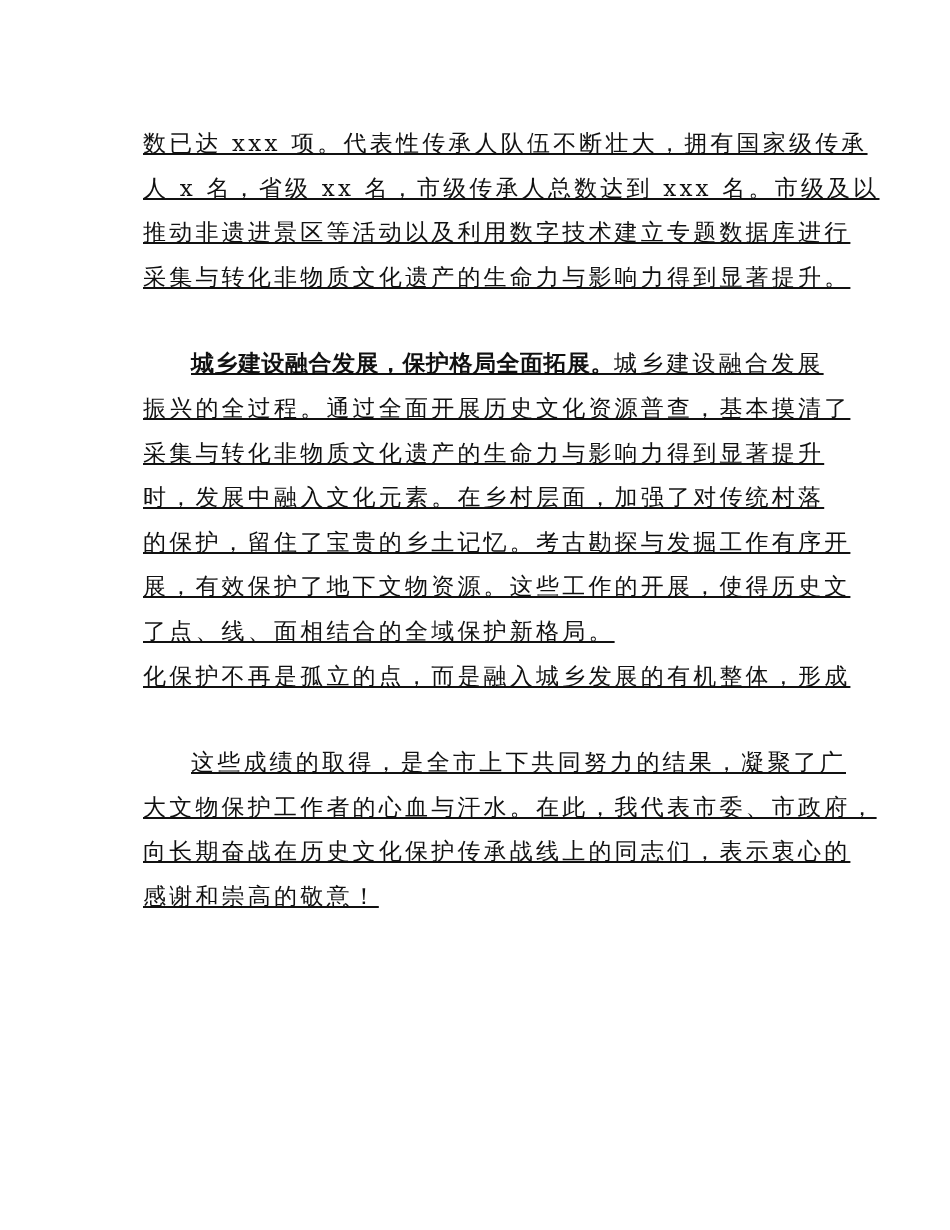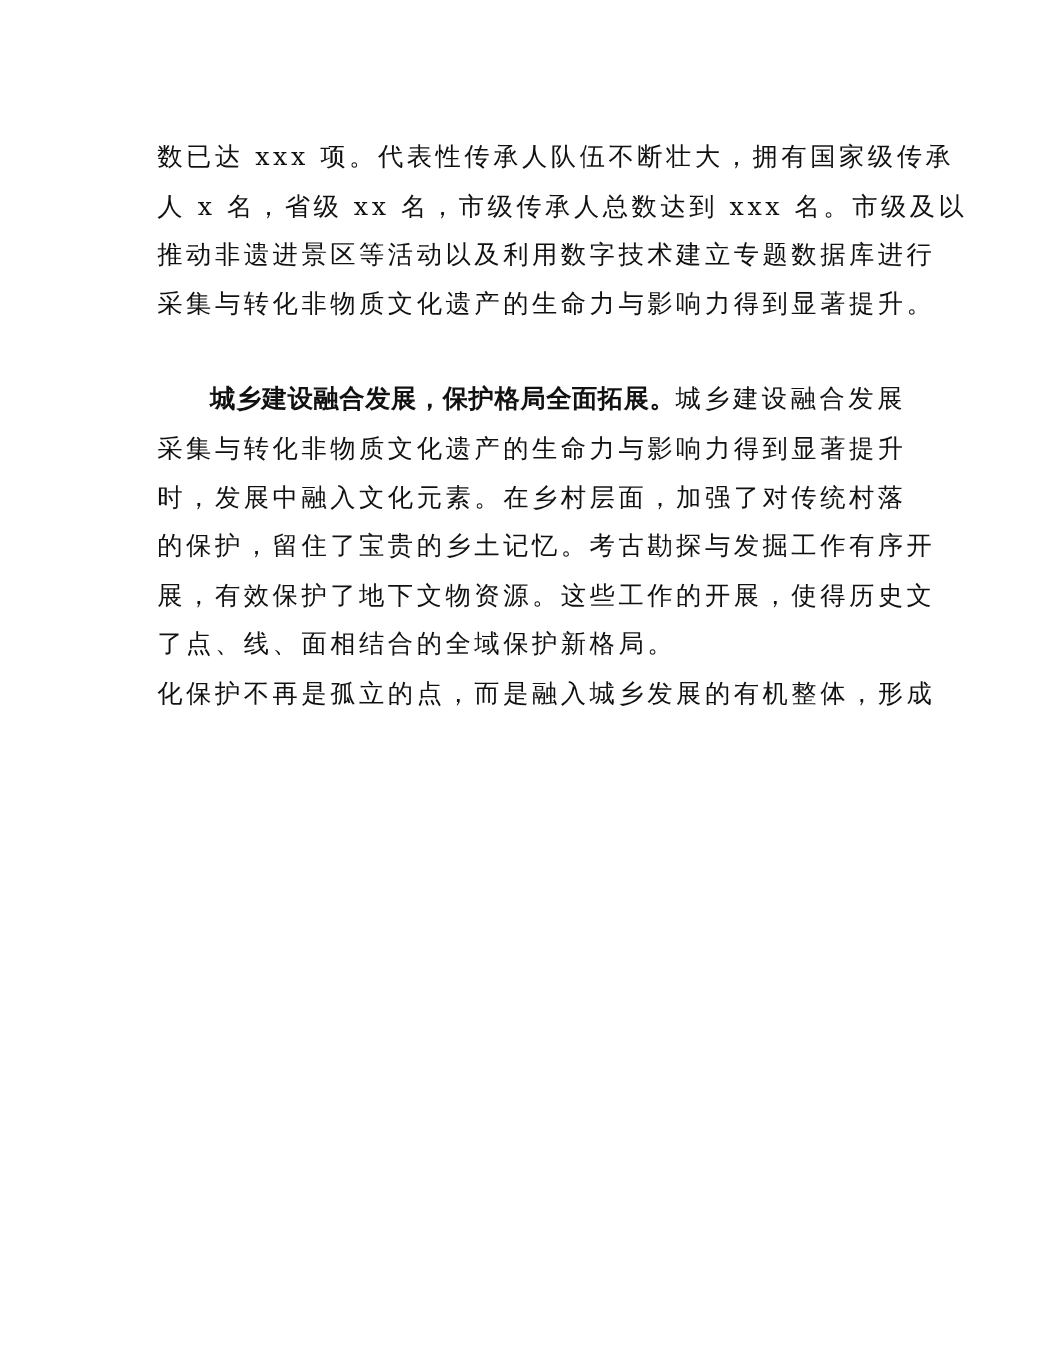--- a/index.html
+++ b/index.html
@@ -13,20 +13,21 @@
     position: relative;
     overflow: hidden;
     font-family: "DejaVu Serif", "Liberation Serif", serif;
     color: #111111;
   }
   .page {
     position: absolute;
     left: 143px;
     top: 121px;
     width: 668px;
+    text-decoration: underline;
   }
   .para {
     margin: 0 0 42px 0;
     font-size: 23px;
     line-height: 44.6px;
     letter-spacing: 3.2px;
     text-align: justify;
     text-indent: 0;
     word-break: break-all;
   }
@@ -54,22 +55,31 @@
     <span class="line justify">数已达 xxx 项。代表性传承人队伍不断壮大，拥有国家级传承</span>
     <span class="line justify">人 x 名，省级 xx 名，市级传承人总数达到 xxx 名。市级及以</span>
     <span class="line justify">推动非遗进景区等活动以及利用数字技术建立专题数据库进行</span>
     <span class="line justify">采集与转化非物质文化遗产的生命力与影响力得到显著提升。</span>
   </p>
 
   <p class="para">
     <span class="line justify" style="padding-left:48px;box-sizing:border-box;">
       <span class="lead">城乡建设融合发展，保护格局全面拓展。</span><span>城乡建设融合发展</span>
     </span>
+    <span class="line justify">振兴的全过程。通过全面开展历史文化资源普查，基本摸清了</span>
     <span class="line justify">采集与转化非物质文化遗产的生命力与影响力得到显著提升</span>
     <span class="line justify">时，发展中融入文化元素。在乡村层面，加强了对传统村落</span>
     <span class="line justify">的保护，留住了宝贵的乡土记忆。考古勘探与发掘工作有序开</span>
     <span class="line justify">展，有效保护了地下文物资源。这些工作的开展，使得历史文</span>
     <span class="line">了点、线、面相结合的全域保护新格局。</span>
     <span class="line justify">化保护不再是孤立的点，而是融入城乡发展的有机整体，形成</span>
   </p>
 
+  <p class="para">
+    <span class="line justify" style="padding-left:48px;box-sizing:border-box;">
+      <span>这些成绩的取得，是全市上下共同努力的结果，凝聚了广</span>
+    </span>
+    <span class="line justify">大文物保护工作者的心血与汗水。在此，我代表市委、市政府，</span>
+    <span class="line justify">向长期奋战在历史文化保护传承战线上的同志们，表示衷心的</span>
+    <span class="line">感谢和崇高的敬意！</span>
+  </p>
 
 </div>
 
 </body></html>

